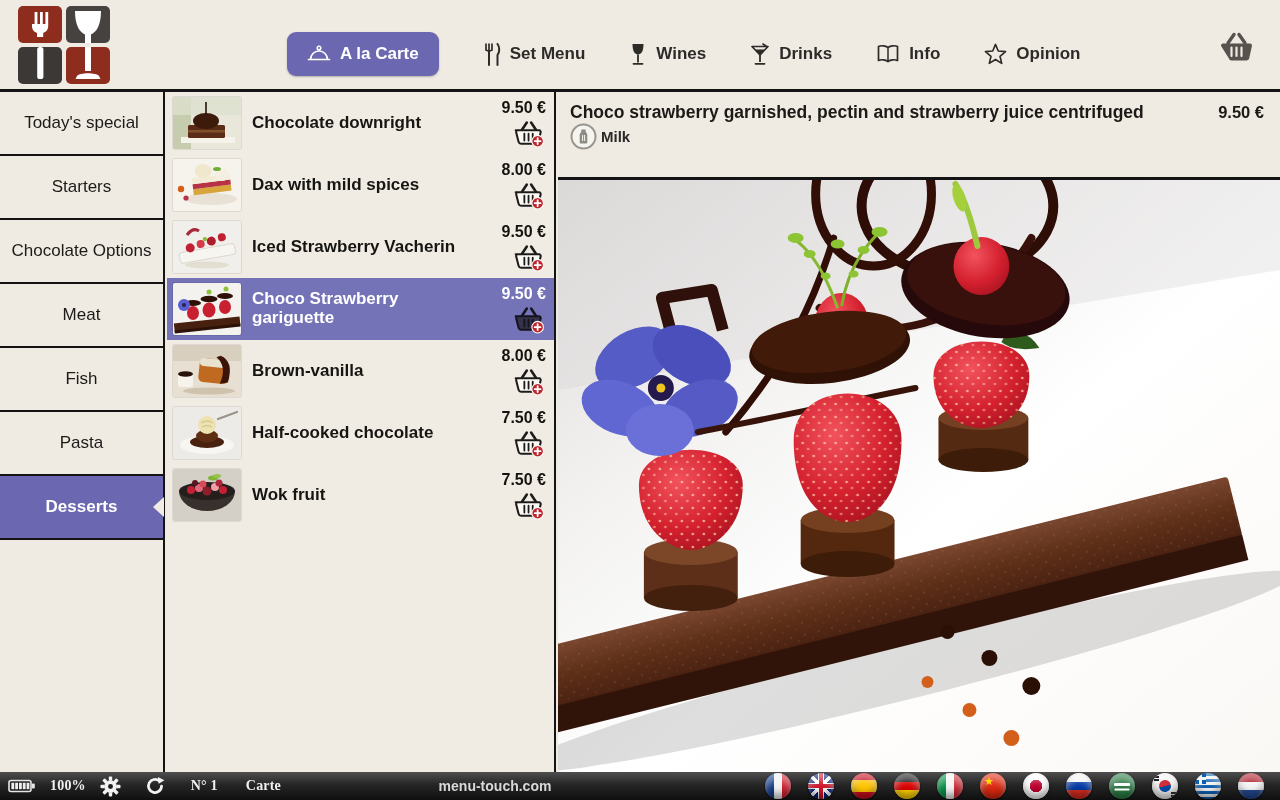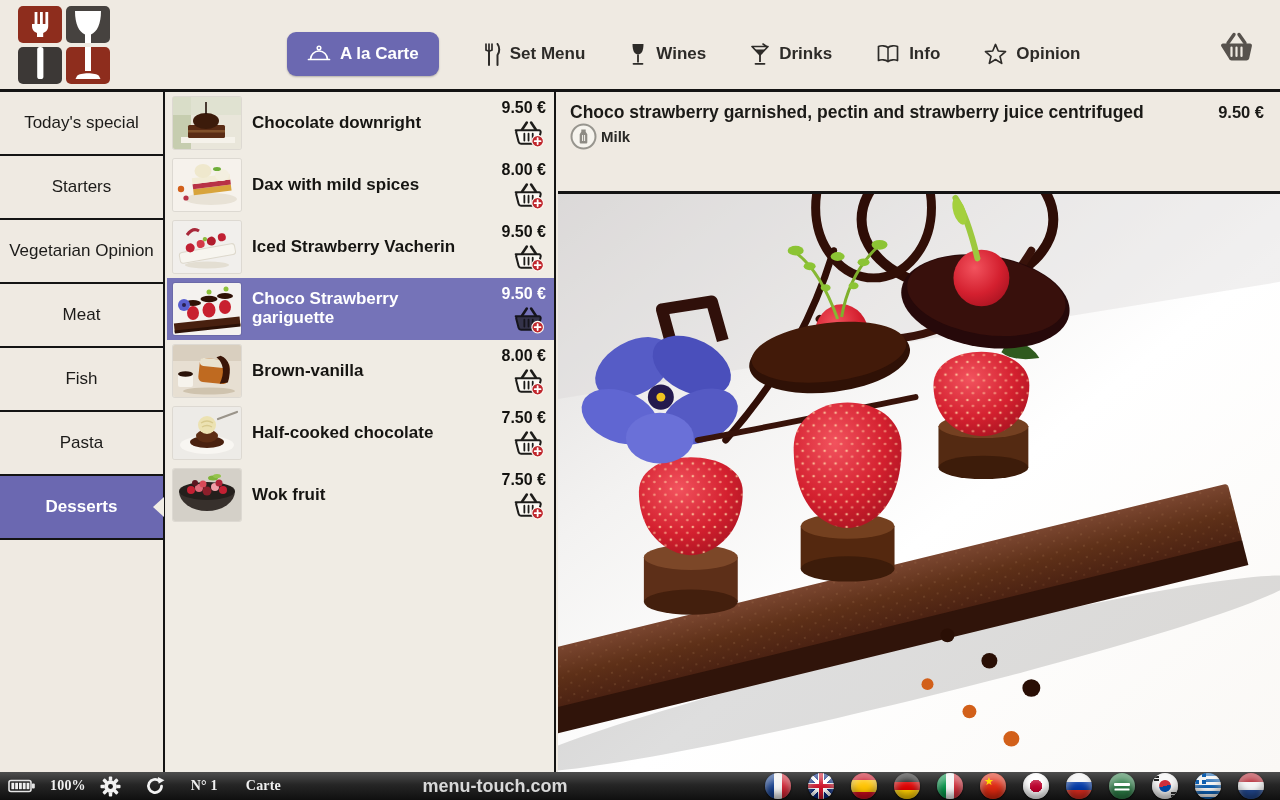--- a/index.html
+++ b/index.html
@@ -70,41 +70,41 @@
   .mright { width:88px; display:flex; flex-direction:column; align-items:flex-end; gap:1px; }
   .mprice { font-size:16px; font-weight:700; color:#141310; }
   .mrow.selected .mprice { color:#fff; }
   .basket-add { width:33px; height:30px; color:#1d1c1a; --bf:#fbf9f4; cursor:pointer; }
   .mrow.selected .basket-add { color:#15141c; --bf:#34334a; }
 
   
   .detail { position:absolute; left:558px; top:0; right:0; bottom:0; display:flex; flex-direction:column; }
   .detail-head {
     background:#efeae2; border-bottom:3px solid #141414;
-    padding:10px 16px 8px 12px; height:102px;
+    padding:10px 16px 8px 12px; height:88px;
   }
   .dh-top { display:flex; justify-content:space-between; align-items:baseline; }
   .dh-title { font-size:17.5px; font-weight:700; color:#1b1a17; }
   .dh-price { font-size:16.5px; font-weight:700; color:#1b1a17; margin-left:18px; white-space:nowrap; }
   .allergen { display:flex; align-items:center; gap:4px; }
   .allergen .alabel { font-size:15px; font-weight:700; color:#2a2926; }
   .photo { flex:1; background:#fff; overflow:hidden; }
   .photo svg { display:block; width:100%; height:100%; }
 
   
   .statusbar {
     position:absolute; left:0; bottom:0; width:1280px; height:28px;
     background:linear-gradient(180deg,#4e4e4e 0%,#262626 45%,#0f0f0f 100%);
     display:flex; align-items:center; color:#e8e8e8;
   }
   .sb-left { display:flex; align-items:center; gap:14px; padding-left:8px;font-family:Liberation Serif, serif; }
   .sb-text { font-size:14px; font-weight:700; color:#f0f0f0; letter-spacing:.2px; }
   .sb-site {
     position:absolute; left:400px; width:190px; text-align:center;
-    font-size:18px; font-weight:700; color:#d8d8d8;
+    font-size:14px; font-weight:700; color:#d8d8d8;
   }
   .sb-flags { position:absolute; right:16px; top:1px; display:flex; gap:17px; }
   .flag {
     width:26px; height:26px; border-radius:50%; position:relative; overflow:hidden;
     cursor:pointer;
     box-shadow:inset 0 7px 7px rgba(255,255,255,.45), inset 0 -5px 7px rgba(0,0,0,.4), 0 1px 2px rgba(0,0,0,.7);
   }
   .flag-fr { background:linear-gradient(90deg,#123c8c 0 34%,#f2f2f2 34% 66%,#d02030 66%); }
   .flag-gb { background:
       linear-gradient(0deg, transparent 44%, #cf142b 44% 56%, transparent 56%),
@@ -230,21 +230,21 @@
 <div class="main">
 
   <div class="sidebar">
     <div class="side-item">
         <span>Today's special</span>
       </div>
     <div class="side-item">
         <span>Starters</span>
       </div>
     <div class="side-item">
-        <span>Vegetarian Opinion</span>
+        <span>Chocolate Options</span>
       </div>
     <div class="side-item">
         <span>Meat</span>
       </div>
     <div class="side-item">
         <span>Fish</span>
       </div>
     <div class="side-item">
         <span>Pasta</span>
       </div>

